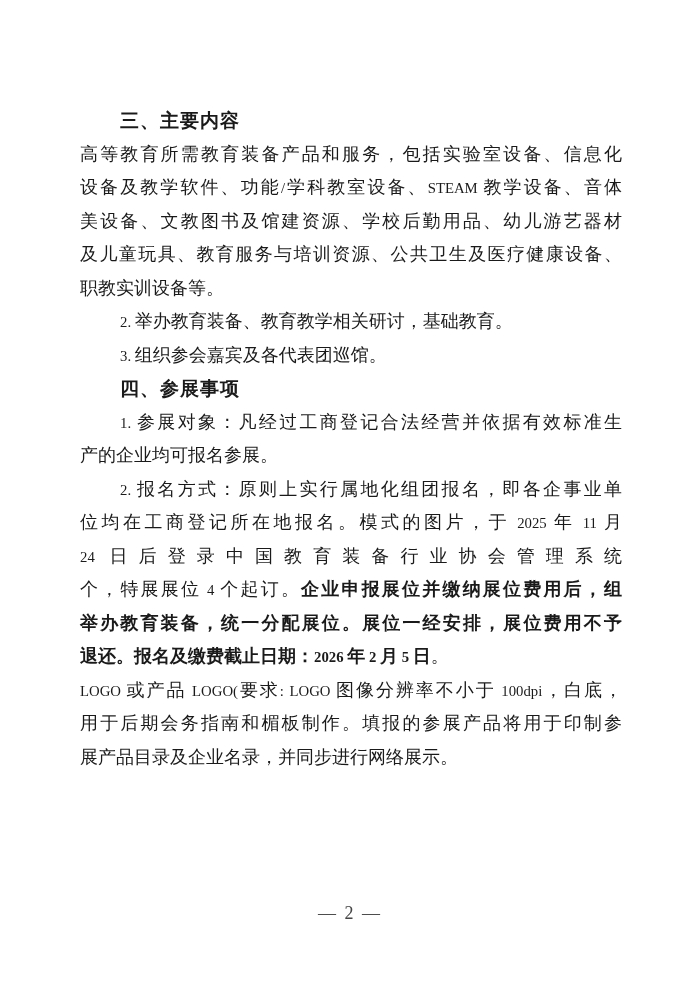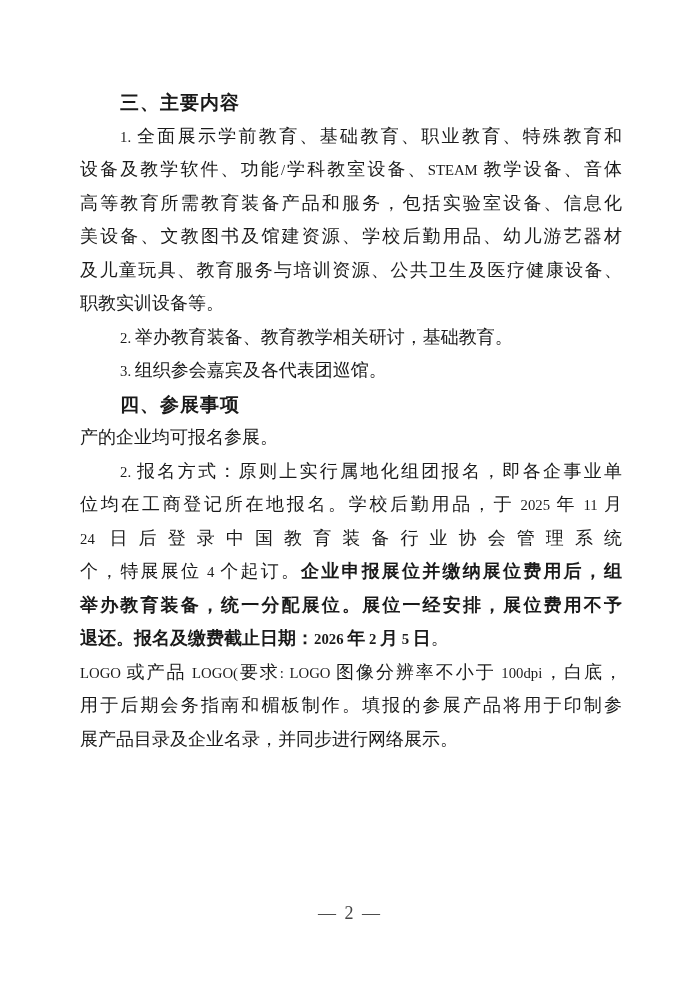--- a/index.html
+++ b/index.html
@@ -12,21 +12,21 @@
     width: 700px;
     height: 990px;
     background: #ffffff;
     overflow: hidden;
     font-family: "Liberation Serif", "DejaVu Serif", serif;
     color: #1a1a1a;
   }
   .content {
     position: absolute;
     left: 80px;
-    top: 86px;
+    top: 104px;
     width: 542px;
     font-size: 18px;
     line-height: 33.5px;
   }
   .line {
     height: 33.5px;
     overflow: visible;
   }
   .line.just {
     text-align: justify;
@@ -53,32 +53,32 @@
     color: #454545;
     letter-spacing: 2px;
   }
 </style>
 </head>
 <body>
 
 <div class="page">
   <div class="content">
       <div class="line ind head"><span class="b">三、主要内容</span></div>
-      <div class="line just ind"><span class="lat">1. </span><span>全面展示学前教育、基础教育、职业教育、特殊教育和</span></div>
+      <div class="line just"><span>高等教育所需教育装备产品和服务，包括实验室设备、信息化</span></div>
       <div class="line just"><span>设备及教学软件、功能</span><span class="lat">/</span><span>学科教室设备、</span><span class="lat">STEAM </span><span>教学设备、音体</span></div>
-      <div class="line just"><span>高等教育所需教育装备产品和服务，包括实验室设备、信息化</span></div>
       <div class="line just"><span>美设备、文教图书及馆建资源、学校后勤用品、幼儿游艺器材</span></div>
       <div class="line just"><span>及儿童玩具、教育服务与培训资源、公共卫生及医疗健康设备、</span></div>
       <div class="line"><span>职教实训设备等。</span></div>
       <div class="line ind"><span class="lat">2. </span><span>举办教育装备、教育教学相关研讨，基础教育。</span></div>
       <div class="line ind"><span class="lat">3. </span><span>组织参会嘉宾及各代表团巡馆。</span></div>
       <div class="line ind head"><span class="b">四、参展事项</span></div>
+      <div class="line just ind"><span class="lat">1. </span><span>参展对象：凡经过工商登记合法经营并依据有效标准生</span></div>
       <div class="line"><span>产的企业均可报名参展。</span></div>
       <div class="line just ind"><span class="lat">2. </span><span>报名方式：原则上实行属地化组团报名，即各企事业单</span></div>
-      <div class="line just"><span>位均在工商登记所在地报名。学校后勤用品，于</span><span class="lat"> 2025 </span><span>年</span><span class="lat"> 11 </span><span>月</span></div>
+      <div class="line just"><span>位均在工商登记所在地报名。模式的图片，于</span><span class="lat"> 2025 </span><span>年</span><span class="lat"> 11 </span><span>月</span></div>
       <div class="line just"><span class="lat">24 </span><span>日后登录中国教育装备行业协会管理系统</span></div>
       <div class="line just"><span>个，特展展位</span><span class="lat"> 4 </span><span>个起订。</span><span class="b">企业申报展位并缴纳展位费用后，组</span></div>
       <div class="line just"><span class="b">举办教育装备，统一分配展位。展位一经安排，展位费用不予</span></div>
       <div class="line"><span class="b">退还。报名及缴费截止日期：</span><span class="lat b">2026 </span><span class="b">年</span><span class="lat b"> 2 </span><span class="b">月</span><span class="lat b"> 5 </span><span class="b">日</span><span>。</span></div>
       <div class="line just"><span class="lat">LOGO </span><span>或产品</span><span class="lat"> LOGO(</span><span>要求</span><span class="lat">: LOGO </span><span>图像分辨率不小于</span><span class="lat"> 100dpi</span><span>，白底，</span></div>
       <div class="line just"><span>用于后期会务指南和楣板制作。填报的参展产品将用于印制参</span></div>
       <div class="line"><span>展产品目录及企业名录，并同步进行网络展示。</span></div>
     </div>
   <div class="footer">
     <span>— 2 —</span>

